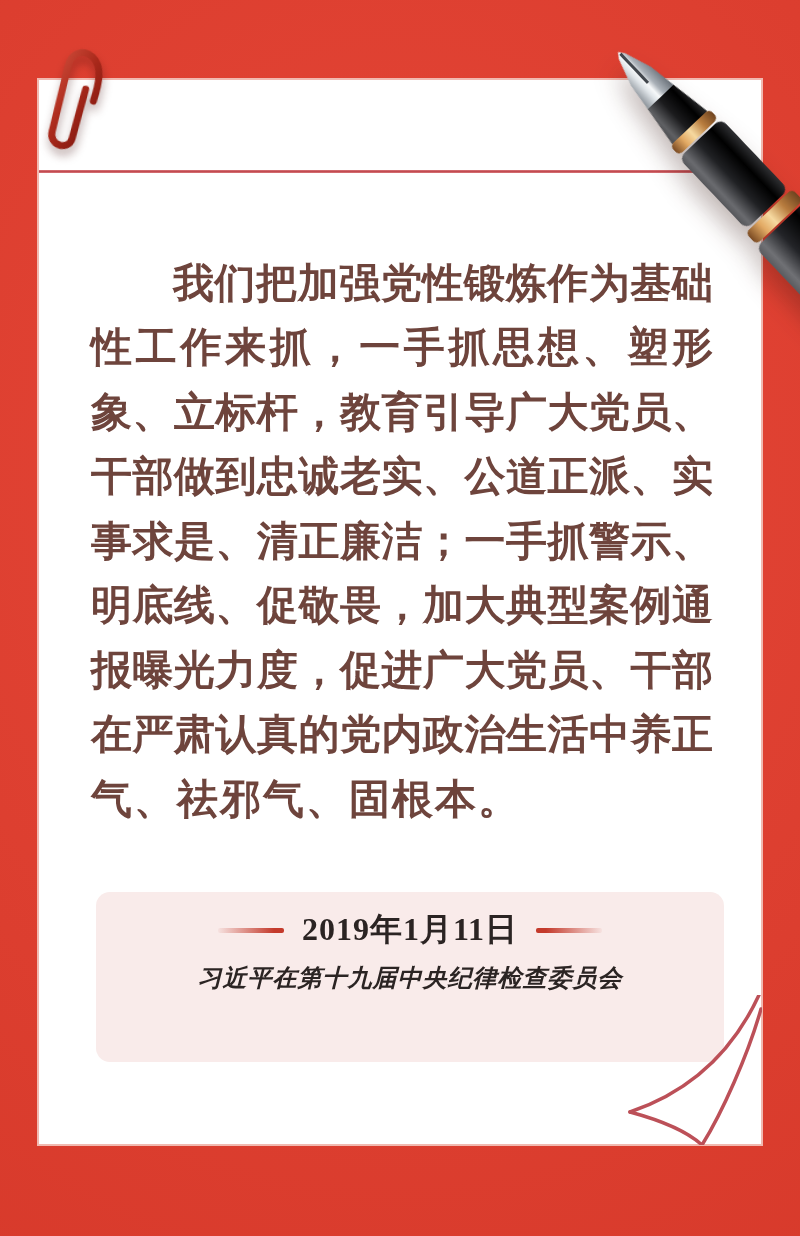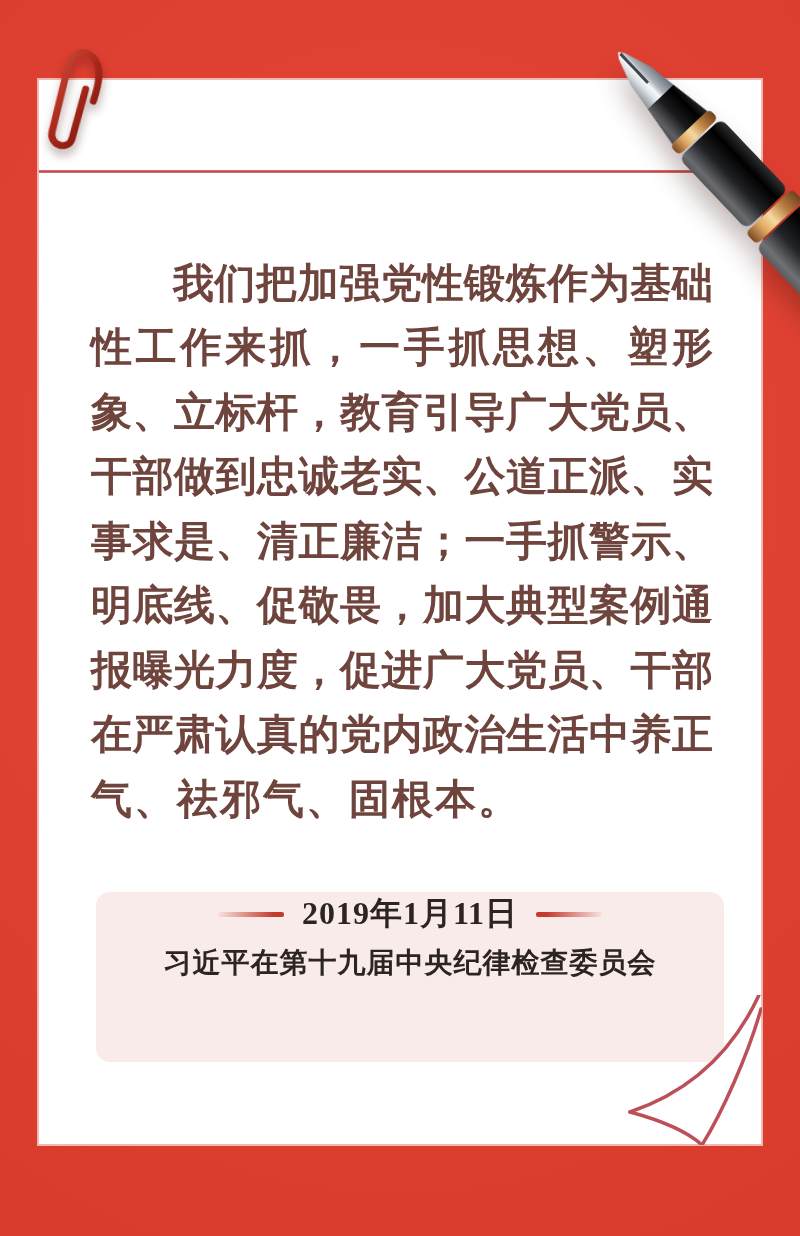--- a/index.html
+++ b/index.html
@@ -24,28 +24,28 @@
   .qline{
     display:flex;justify-content:space-between;align-items:center;
     height:64.5px;font-size:41px;font-weight:700;white-space:nowrap;
   }
   .qline.indent{padding-left:82px;}
   .qline.last{justify-content:flex-start;column-gap:2px;}
   
   .cite-box{
     position:absolute;left:57px;top:812px;width:628px;height:170px;
     background:#f9ebea;border-radius:14px;box-sizing:border-box;
-    padding-top:2px;text-align:center;color:#2b2423;
+    padding-top:18px;text-align:center;color:#2b2423;
   }
   .date-row{display:flex;align-items:center;justify-content:center;gap:18px;height:40px;}
   .date{font-size:32px;font-weight:700;letter-spacing:1px;}
   .dash{width:66px;height:5px;border-radius:2px;}
   .dash-l{background:linear-gradient(to right, rgba(196,58,44,0.05), #c43a2c 85%);}
   .dash-r{background:linear-gradient(to left, rgba(196,58,44,0.05), #c43a2c 85%);}
-  .src{font-size:28px;font-weight:700;line-height:43px;letter-spacing:1px;}
+  .src{font-size:24px;font-weight:700;line-height:43px;letter-spacing:1px;font-style:italic;}
   .src.first{margin-top:7px;}
   
   .curl{position:absolute;right:-1px;bottom:-1px;width:140px;height:150px;}
   
   .clip{
     position:absolute;left:48px;top:44px;width:60px;height:124px;
     transform:rotate(12deg);
     filter:drop-shadow(2px 6px 5px rgba(60,10,5,0.35));
   }
   

